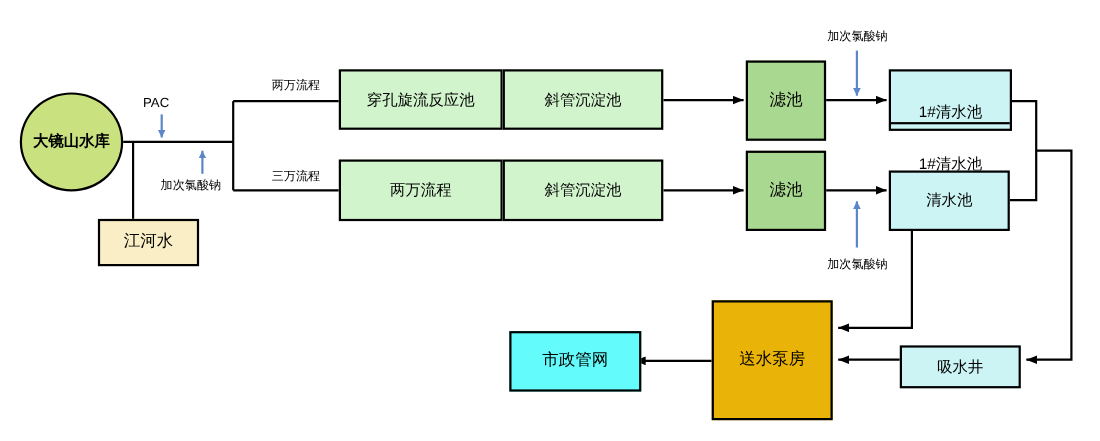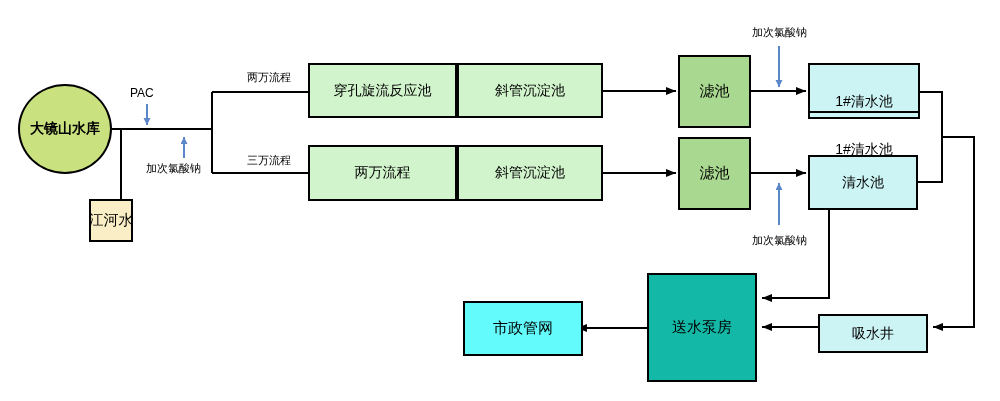--- a/index.html
+++ b/index.html
@@ -64,21 +64,21 @@
     <g fill="none" stroke-width="2" stroke="#5b87c9">
       <path d="M147,104 V125" marker-end="url(#mk-blue)"></path>
       <path d="M184,158 V137" marker-end="url(#mk-blue)"></path>
       <path d="M779,46 V87" marker-end="url(#mk-blue)"></path>
       <path d="M779,225 V183" marker-end="url(#mk-blue)"></path>
     </g>
   </svg>
 
   <div class="node circle" style="left: 18px; top: 84px; width: 94px; height: 90px; background: rgb(201, 225, 126);">大镜山水库</div>
 
-  <div class="node" style="left: 89px; top: 199px; width: 44px; height: 43px; font-size: 15px; background: rgb(249, 238, 197);">江河水</div>
+  <div class="node" style="left: 89px; top: 199px; width: 92px; height: 43px; font-size: 15px; background: rgb(249, 238, 197);">江河水</div>
 
   <div class="node" style="left: 308px; top: 63px; width: 149px; height: 55px; background: rgb(210, 244, 204);">穿孔旋流反应池</div>
 
   <div class="node" style="left: 457px; top: 63px; width: 146px; height: 55px; background: rgb(210, 244, 204);">斜管沉淀池</div>
 
   <div class="node" style="left: 308px; top: 145px; width: 149px; height: 56px; background: rgb(210, 244, 204);">两万流程</div>
 
   <div class="node" style="left: 457px; top: 145px; width: 146px; height: 56px; background: rgb(210, 244, 204);">斜管沉淀池</div>
 
   <div class="node" style="left: 678px; top: 55px; width: 73px; height: 73px; font-size: 15px; background: rgb(169, 216, 144);">滤池</div>
@@ -87,21 +87,21 @@
 
   <div class="stack" style="left: 808px; top: 63px; width: 112px; height: 56px; background: rgb(205, 244, 245);">
     <div class="cell">1#清水池</div>
     <div class="cell">1#清水池</div>
   </div>
 
   <div class="node" style="left: 808px; top: 155px; width: 110px; height: 55px; background: rgb(205, 244, 245); font-family: Liberation Serif, serif;">清水池</div>
 
   <div class="node" style="left: 818px; top: 314px; width: 110px; height: 39px; background: rgb(205, 244, 245);">吸水井</div>
 
-  <div class="node" style="left: 647px; top: 273px; width: 110px; height: 109px; font-size: 15px; background: #14b8a6;">送水泵房</div>
+  <div class="node" style="left: 647px; top: 273px; width: 110px; height: 109px; font-size: 15px; background: #eab308;">送水泵房</div>
 
   <div class="node" style="left: 463px; top: 301px; width: 120px; height: 55px; font-size: 15px; background: rgb(99, 251, 251);">市政管网</div>
 
   <div class="lbl latin" style="left:130px;top:86px;text-align:center;">PAC</div>
 
   <div class="lbl" style="left:146px;top:161px;">加次氯酸钠</div>
 
   <div class="lbl" style="left:247px;top:70px;">两万流程</div>
 
   <div class="lbl" style="left:247px;top:153px;">三万流程</div>

